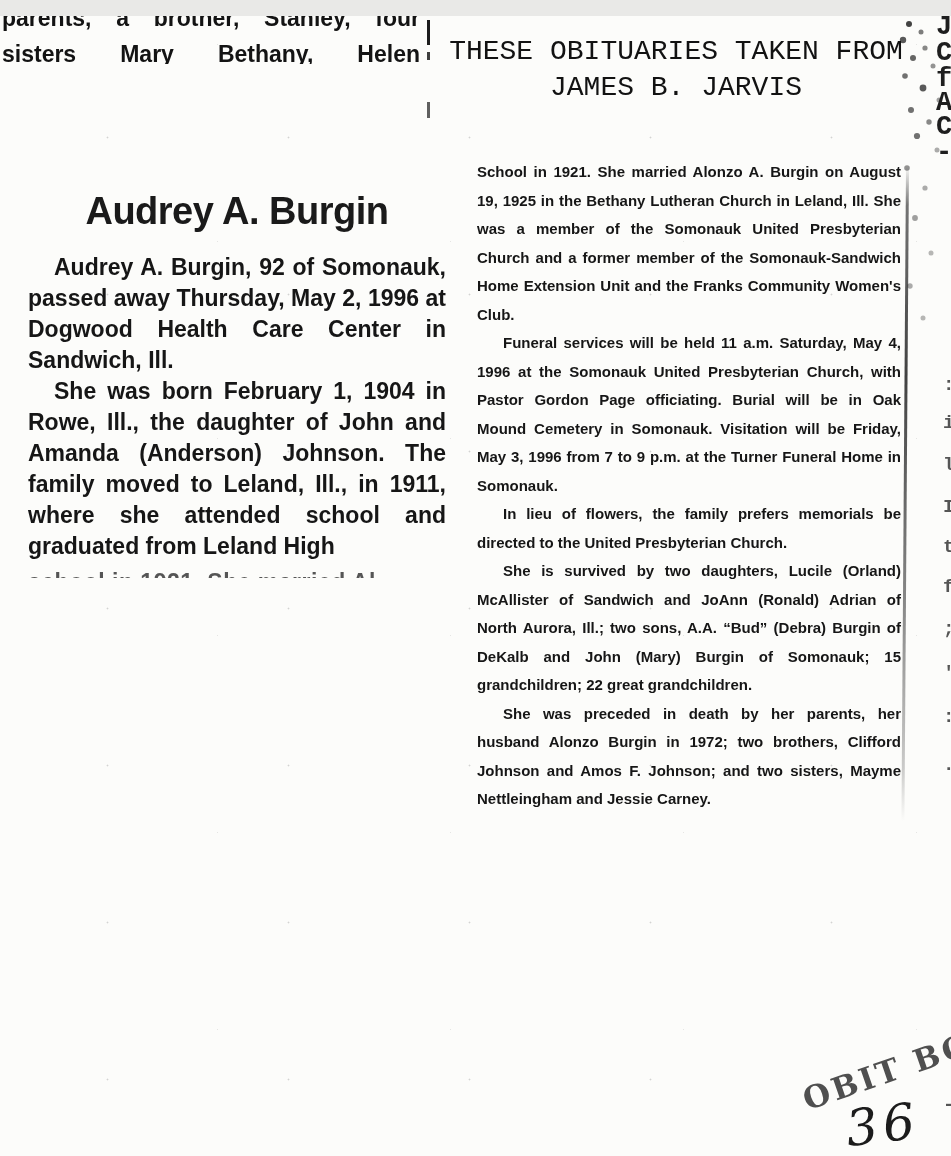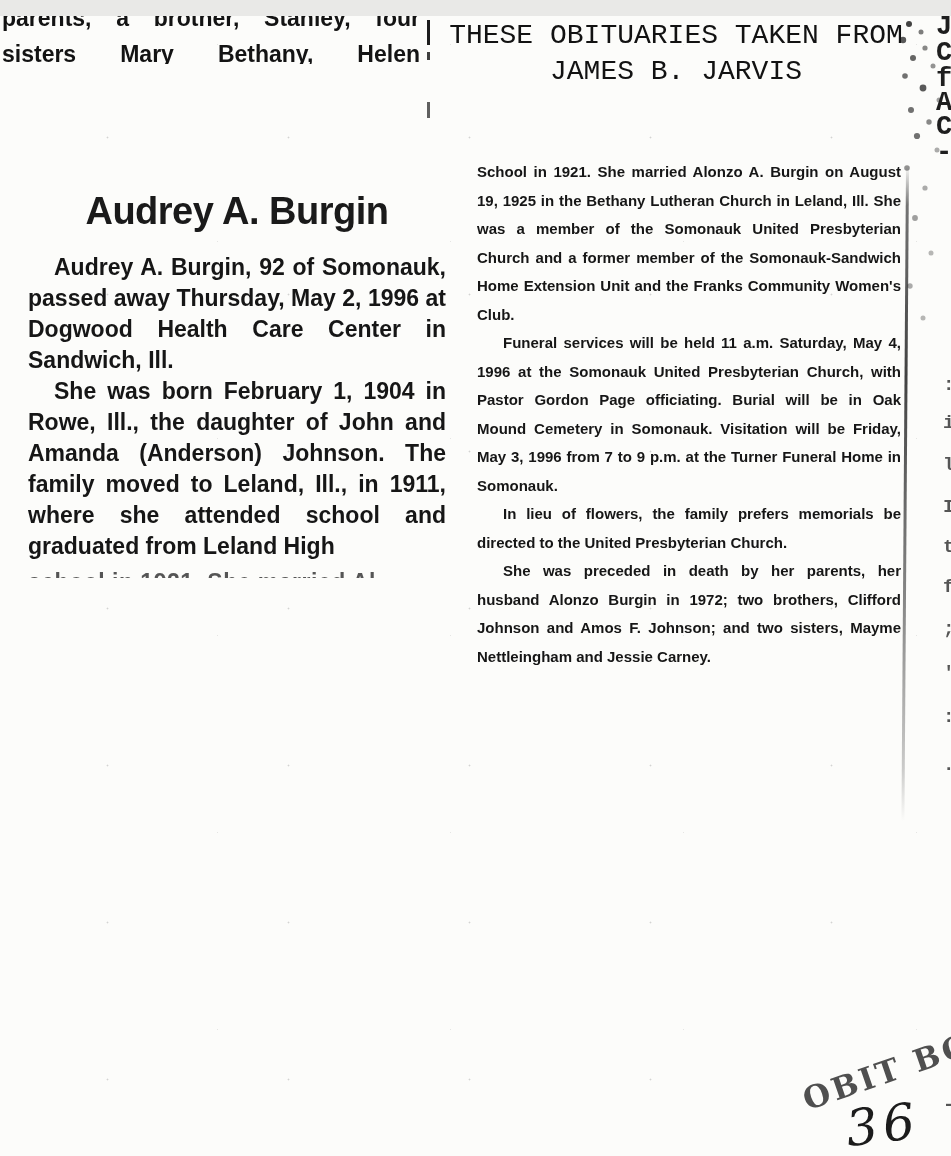--- a/index.html
+++ b/index.html
@@ -34,21 +34,21 @@
   .top-divider{
     position:absolute; left:427px; top:4px; width:3px; height:98px;
     background:linear-gradient(to bottom,
       #1d1d1d 0 26%, transparent 26% 33%,
       rgba(29,29,29,.85) 33% 41%, transparent 41% 84%,
       rgba(29,29,29,.7) 84% 100%);
   }
 
   
   .tw-header{
-    position:absolute; left:443px; top:2px; width:466px;
+    position:absolute; left:443px; top:18px; width:466px;
     font-family:"Liberation Mono", monospace;
     font-size:28px; line-height:36px; text-align:center;
     color:#121212; font-weight:normal;
   }
 
   
   .left-col{
     position:absolute; left:28px; top:172px; width:418px;
     font-size:23px; line-height:31px; font-weight:bold;
     text-align:justify; color:#161616;
@@ -144,20 +144,21 @@
     <h1 class="headline">Audrey A. Burgin</h1>
     <p>Audrey A. Burgin, 92 of Somonauk, passed away Thursday, May 2, 1996 at Dogwood Health Care Center in Sandwich, Ill.</p>
     <p>She was born February 1, 1904 in Rowe, Ill., the daughter of John and Amanda (Anderson) Johnson. The family moved to Leland, Ill., in 1911, where she attended school and graduated from Leland High</p>
     <div class="cut-line">school in 1921. She married Al</div>
   </div>
 
   <div class="right-col col">
     <p class="no-indent">School in 1921. She married Alonzo A. Burgin on August 19, 1925 in the Bethany Lutheran Church in Leland, Ill. She was a member of the Somonauk United Presbyterian Church and a former member of the Somonauk-Sandwich Home Extension Unit and the Franks Community Women's Club.</p>
     <p>Funeral services will be held 11 a.m. Saturday, May 4, 1996 at the Somonauk United Presbyterian Church, with Pastor Gordon Page officiating. Burial will be in Oak Mound Cemetery in Somonauk. Visitation will be Friday, May 3, 1996 from 7 to 9 p.m. at the Turner Funeral Home in Somonauk.</p>
     <p>In lieu of flowers, the family prefers memorials be directed to the United Presbyterian Church.</p>
+    <p>She is survived by two daughters, Lucile (Orland) McAllister of Sandwich and JoAnn (Ronald) Adrian of North Aurora, Ill.; two sons, A.A. “Bud” (Debra) Burgin of DeKalb and John (Mary) Burgin of Somonauk; 15 grandchildren; 22 great grandchildren.</p>
     <p>She was preceded in death by her parents, her husband Alonzo Burgin in 1972; two brothers, Clifford Johnson and Amos F. Johnson; and two sisters, Mayme Nettleingham and Jessie Carney.</p>
   </div>
 
   <div class="crease"></div>
   <div class="corner-noise"></div>
 
   <span class="ef ef-t ef-t0">J</span>
   <span class="ef ef-t ef-t1">C</span>
   <span class="ef ef-t ef-t2">f</span>
   <span class="ef ef-t ef-t3">A</span>

